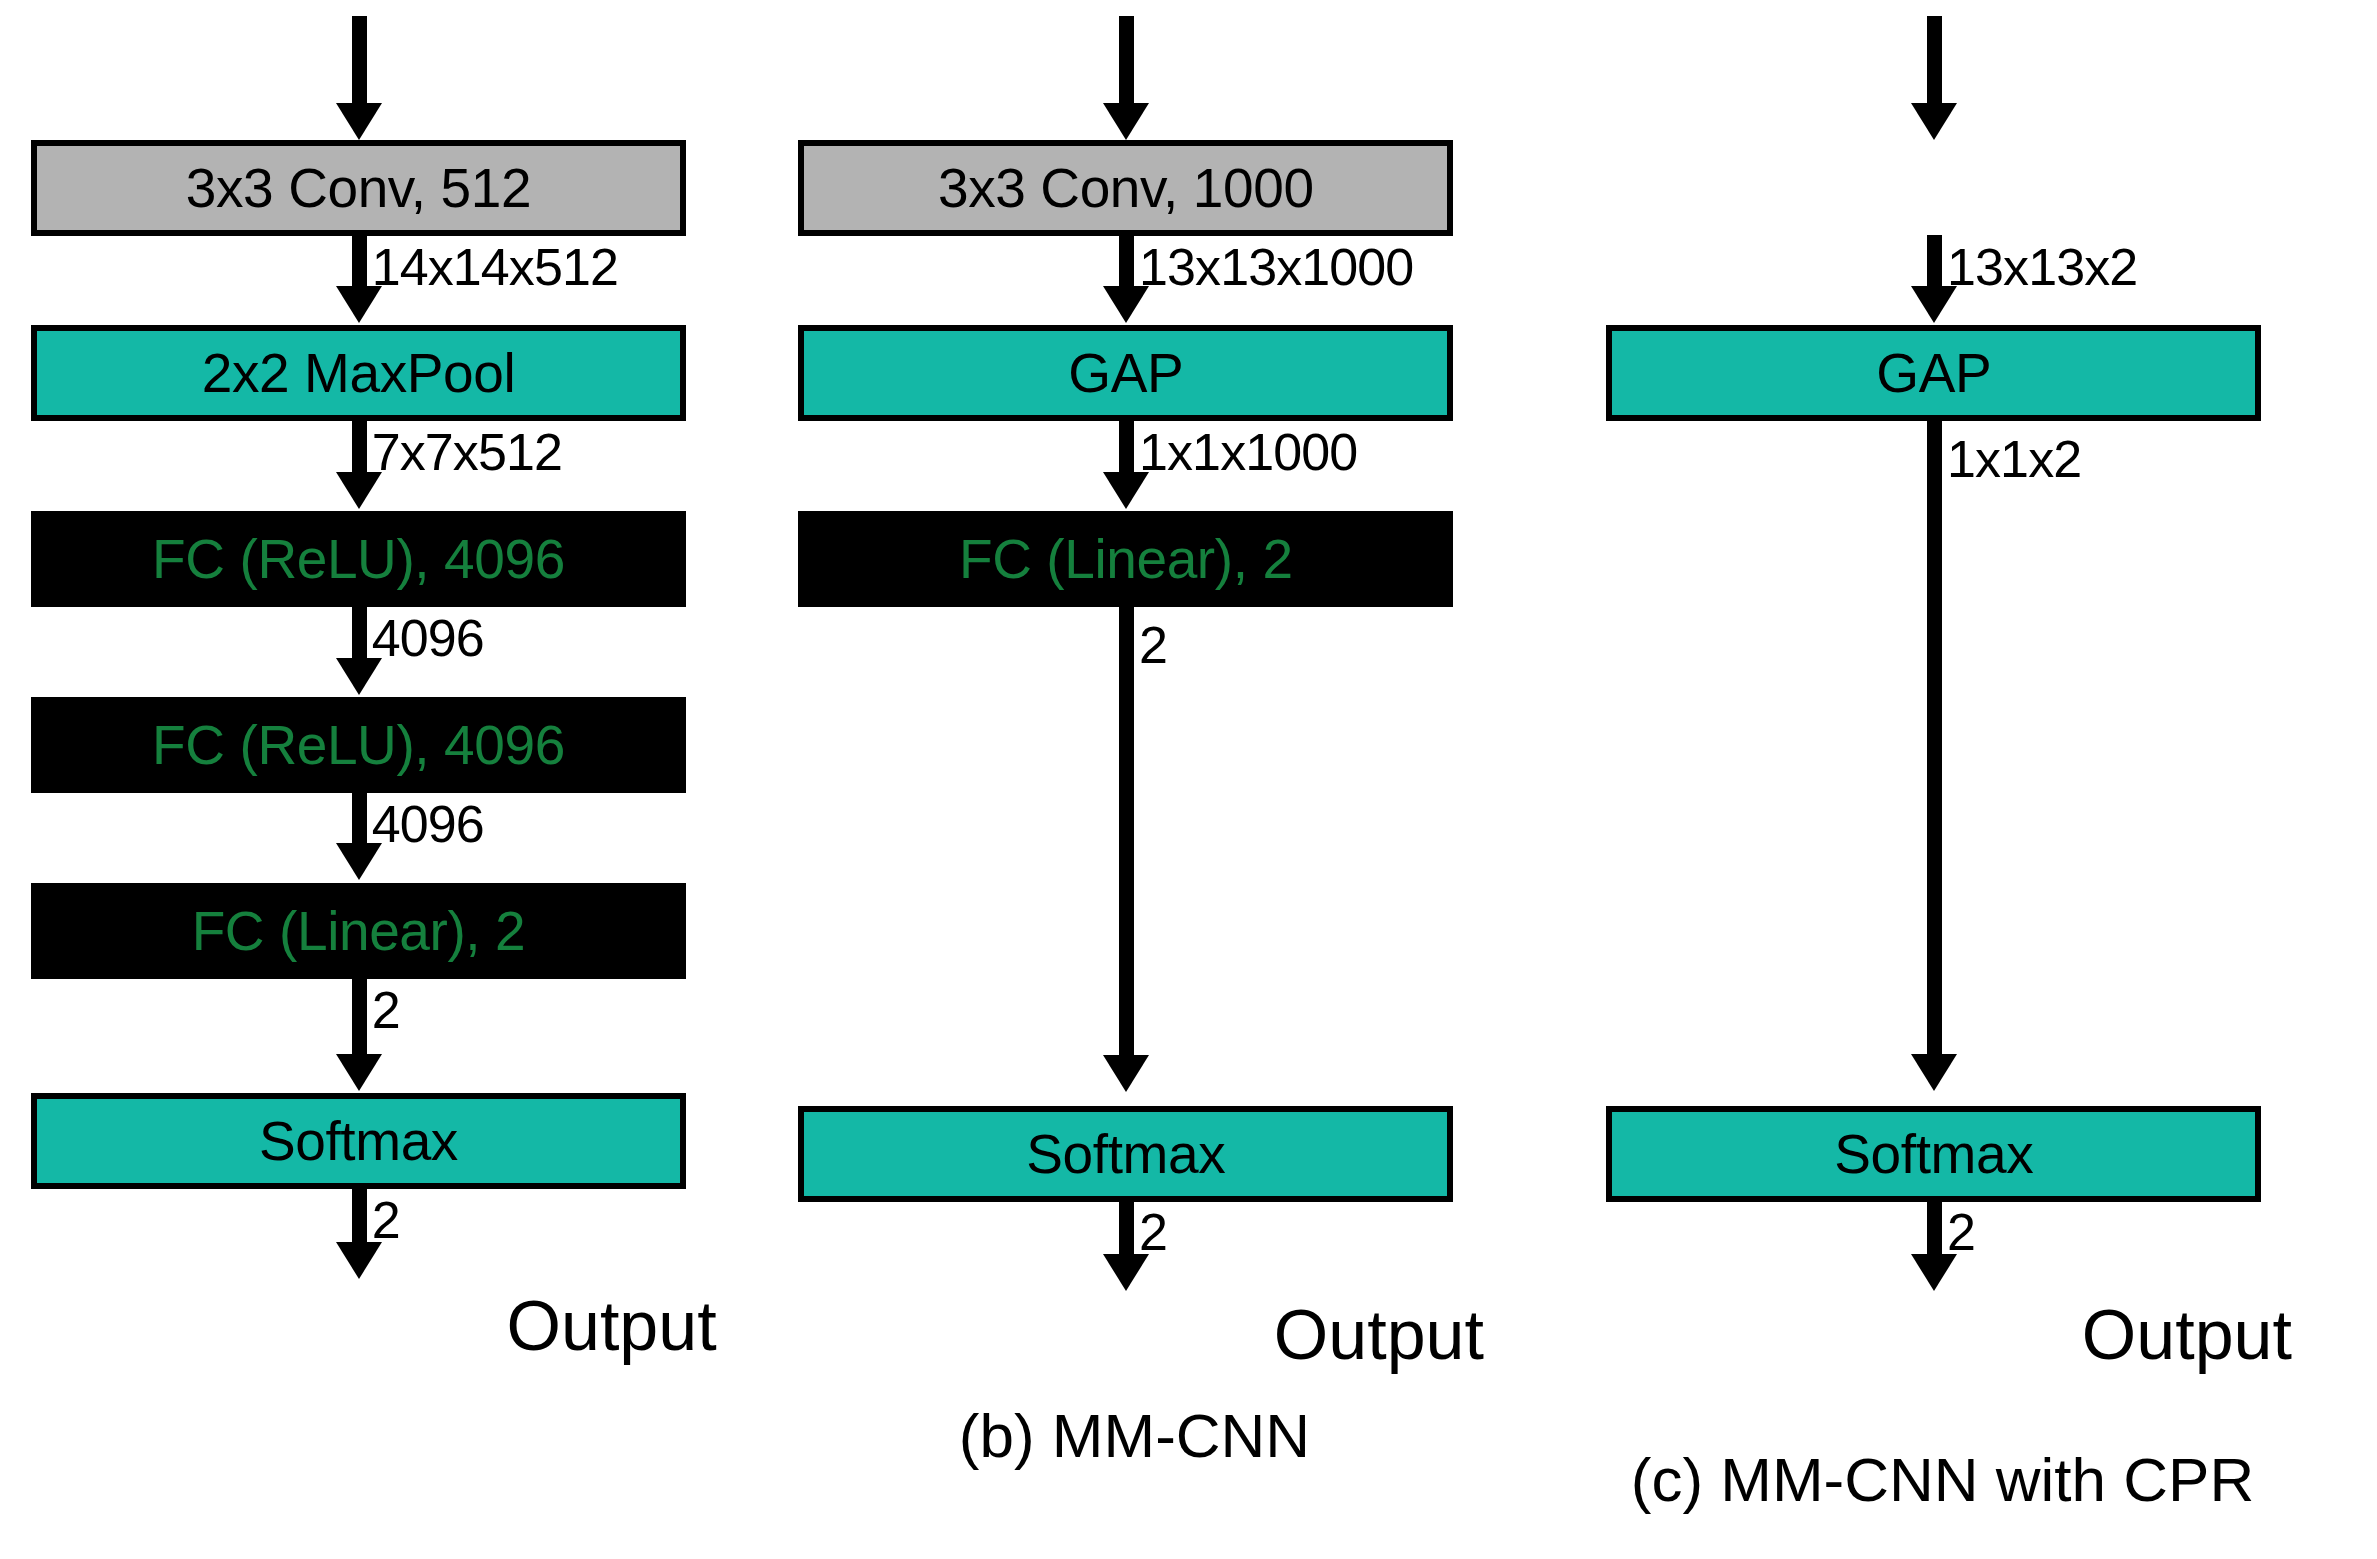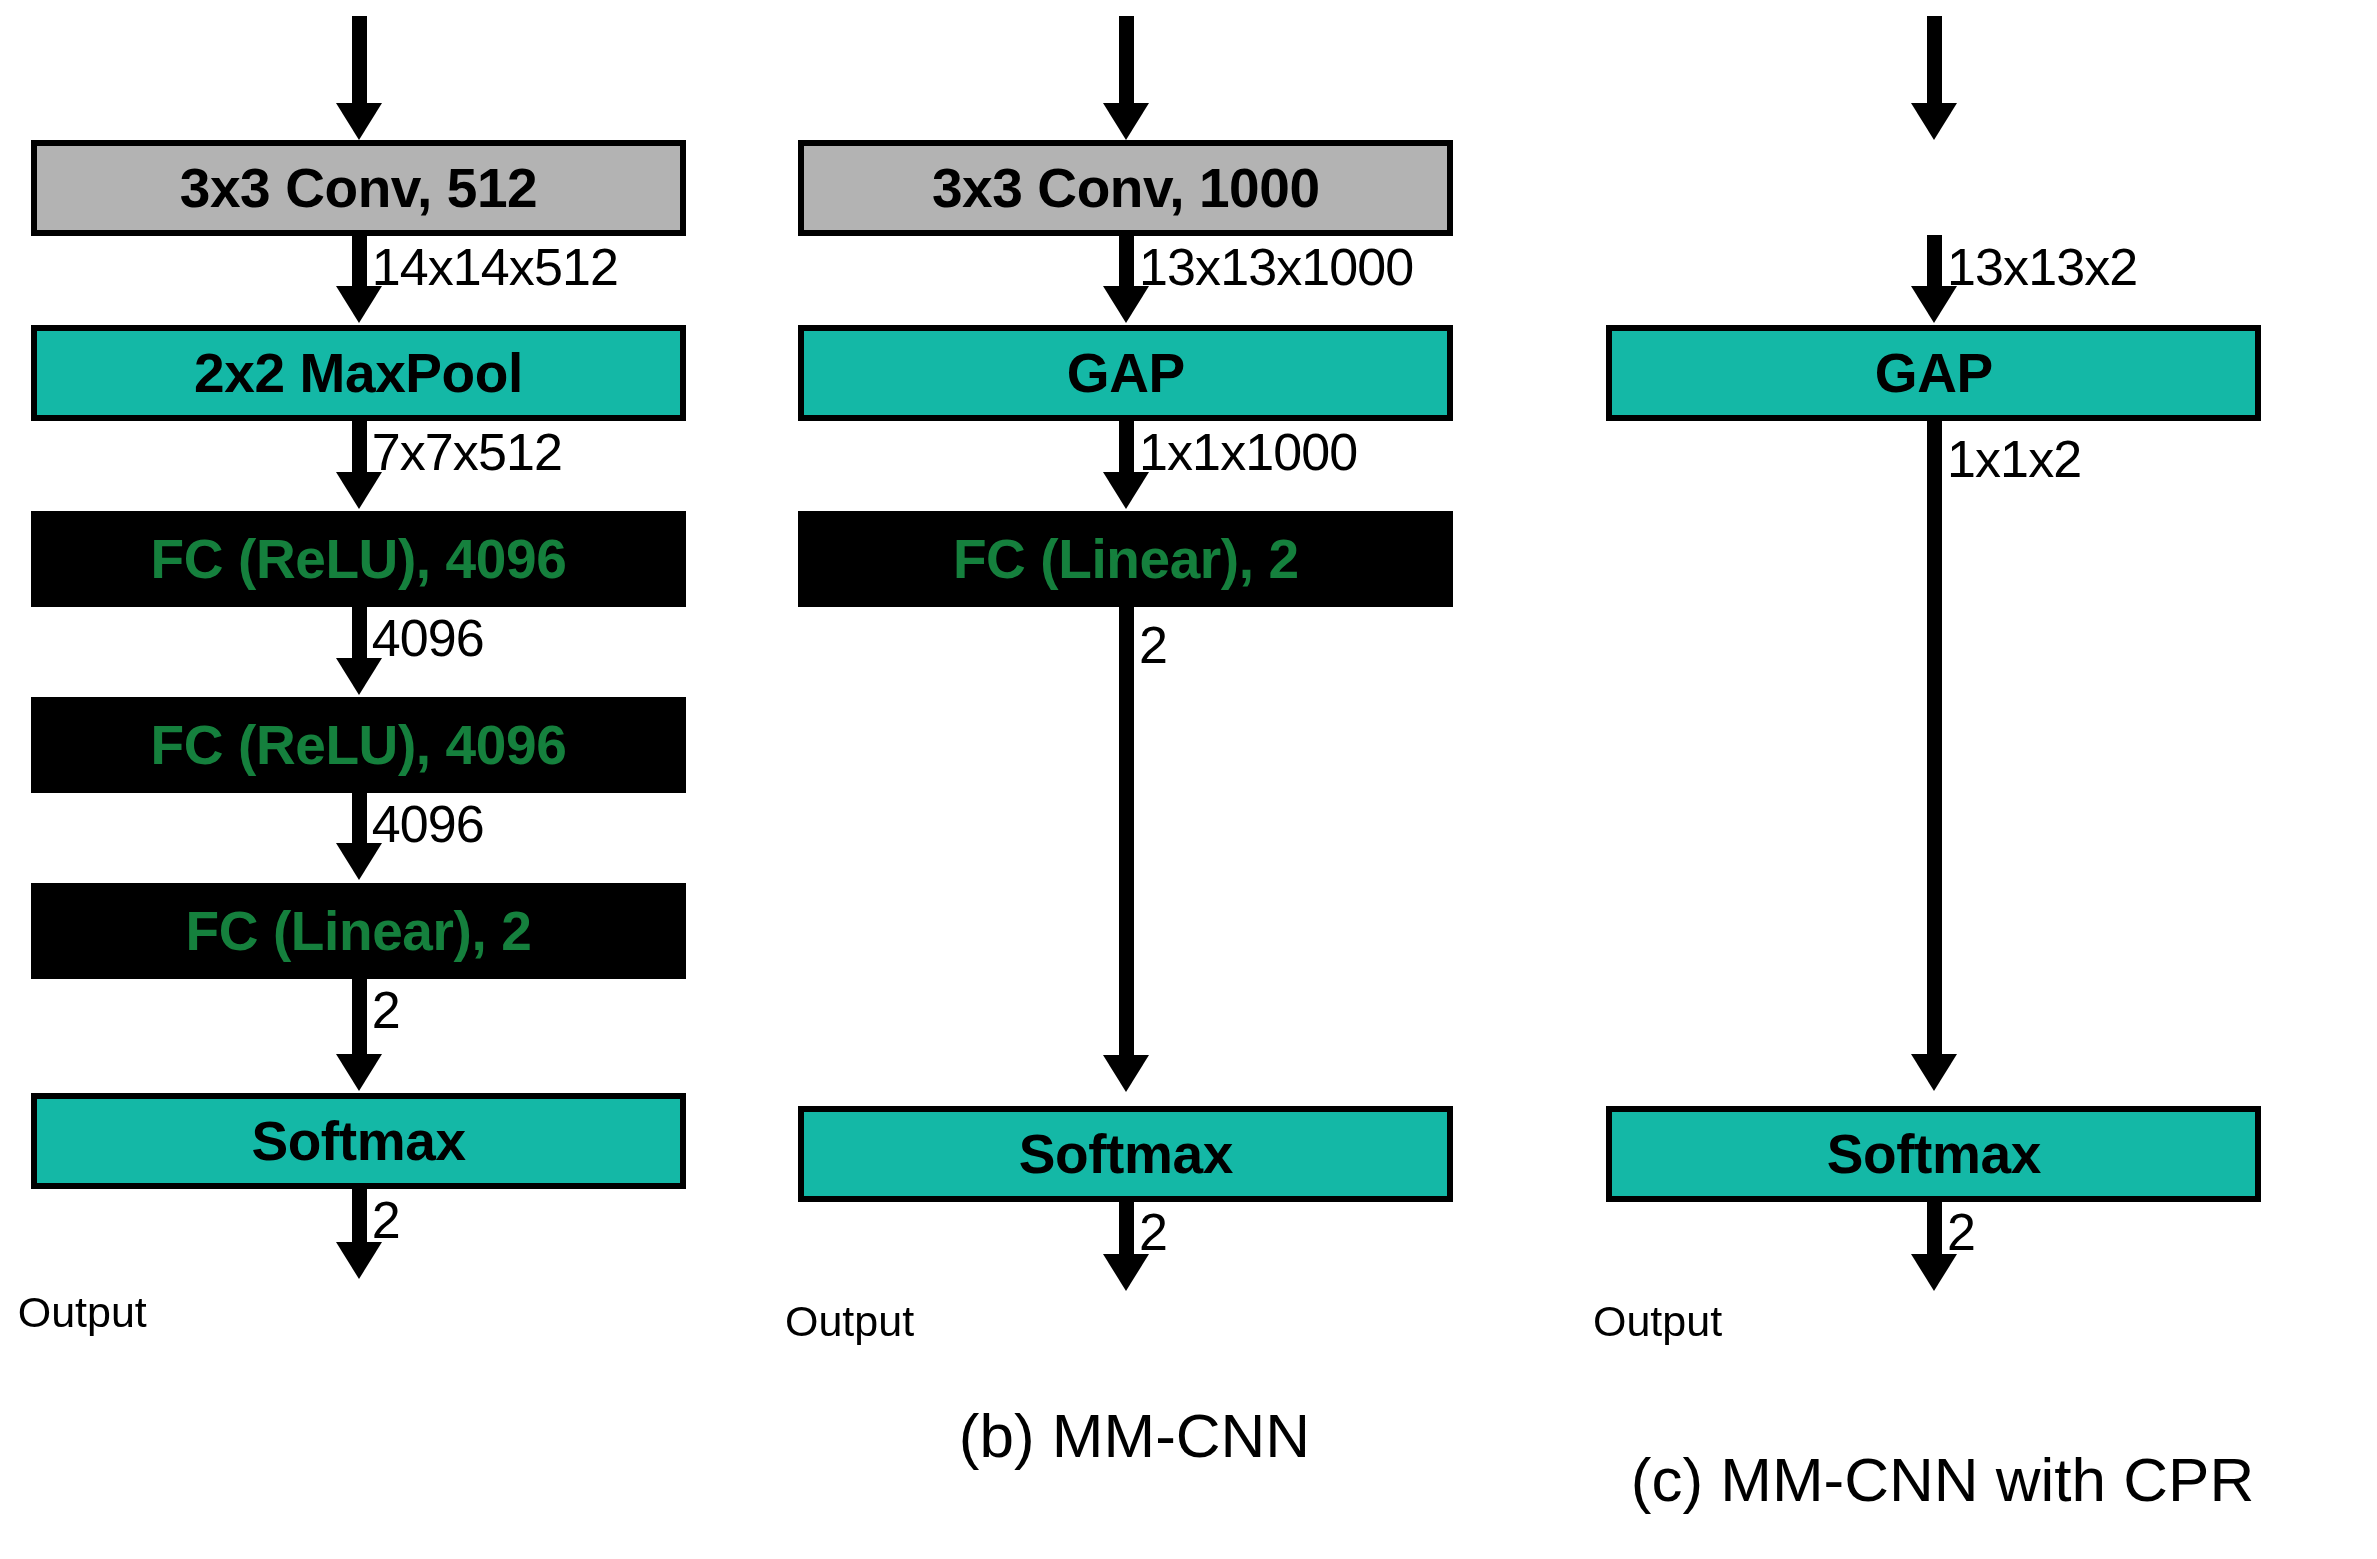--- a/index.html
+++ b/index.html
@@ -36,21 +36,20 @@
     width: 655px;
     height: 96px;
     box-sizing: border-box;
     display: flex;
     align-items: center;
     justify-content: center;
     font-size: 55px;
     line-height: 1;
     letter-spacing: -0.4px;
     white-space: nowrap;
-    font-weight: bold;
   }
   .block-gray {
     background: #b3b3b3;
     border: 6.2px solid #000000;
     color: #000000;
   }
   .block-white {
     background: #14b8a6;
     border: 6.2px solid #000000;
     color: #000000;
@@ -90,22 +89,22 @@
     white-space: nowrap;
     color: #000000;
     letter-spacing: -0.9px;
   }
 
   
   .output-text {
     position: absolute;
     width: 699px;
     left: 0;
-    text-align: left;
-    font-size: 43px;
+    text-align: right;
+    font-size: 70px;
     line-height: 1;
     color: #000000;
     white-space: nowrap;
   }
   .caption {
     position: absolute;
     width: 699px;
     left: 0;
     text-align: center;
     font-size: 62px;

